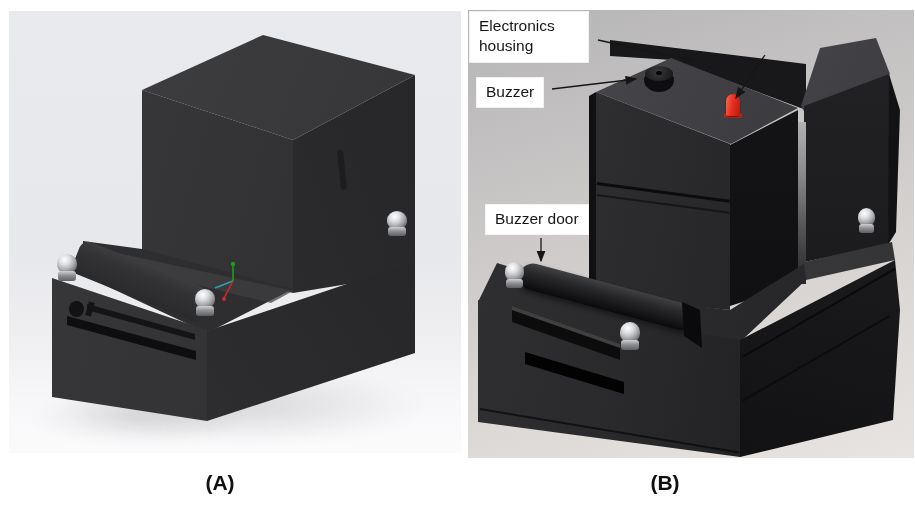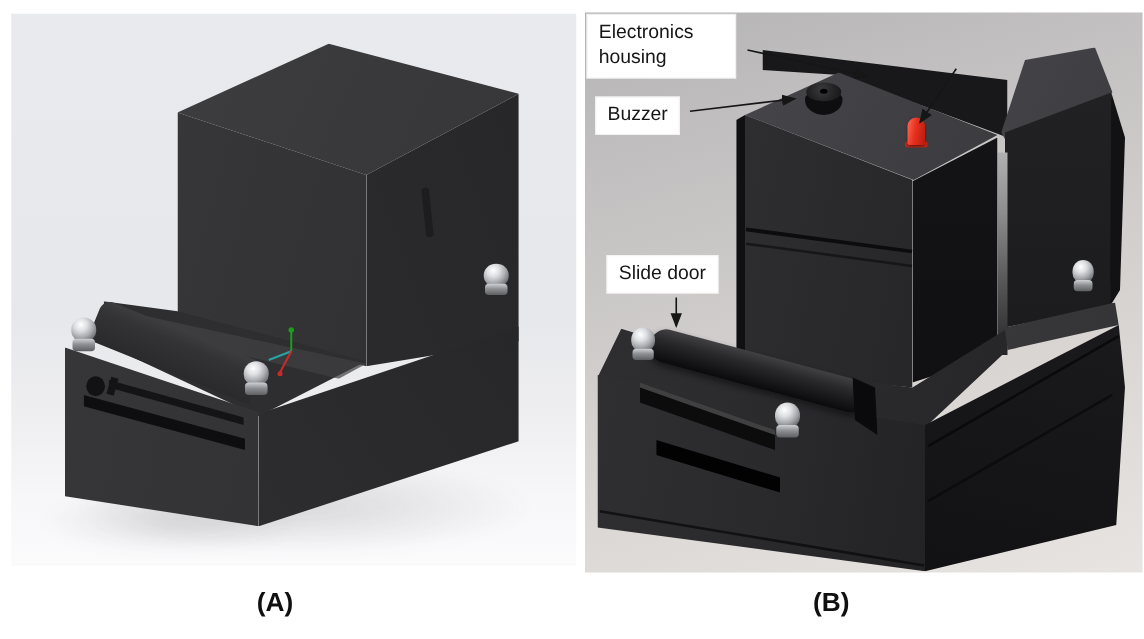--- a/index.html
+++ b/index.html
@@ -187,18 +187,18 @@
         </marker>
       </defs>
       <line x1="130" y1="30" x2="226" y2="51" stroke="#161616" stroke-width="1.3" marker-end="url(#ah)"></line>
       <line x1="84" y1="79" x2="168" y2="69" stroke="#161616" stroke-width="1.3" marker-end="url(#ah)"></line>
       <line x1="297" y1="45" x2="268" y2="88" stroke="#161616" stroke-width="1.3" marker-end="url(#ah)"></line>
       <line x1="73" y1="228" x2="73" y2="251" stroke="#161616" stroke-width="1.3" marker-end="url(#ah)"></line>
     </svg>
 
     <div class="callout" style="left:2px;top:2px;width:100px;">Electronics housing</div>
     <div class="callout" style="left:9px;top:48px;white-space:nowrap;margin-top:20px;">Buzzer</div>
-    <div class="callout" style="left:18px;top:195px;white-space:nowrap;">Slide door</div>
+    <div class="callout" style="left:18px;top:195px;white-space:nowrap;">Buzzer door</div>
   </div>
 
   <div class="caption" style="left:185px;top:471px;">(A)</div>
   <div class="caption" style="left:630px;top:471px;">(B)</div>
 </div>
 
 </body></html>

